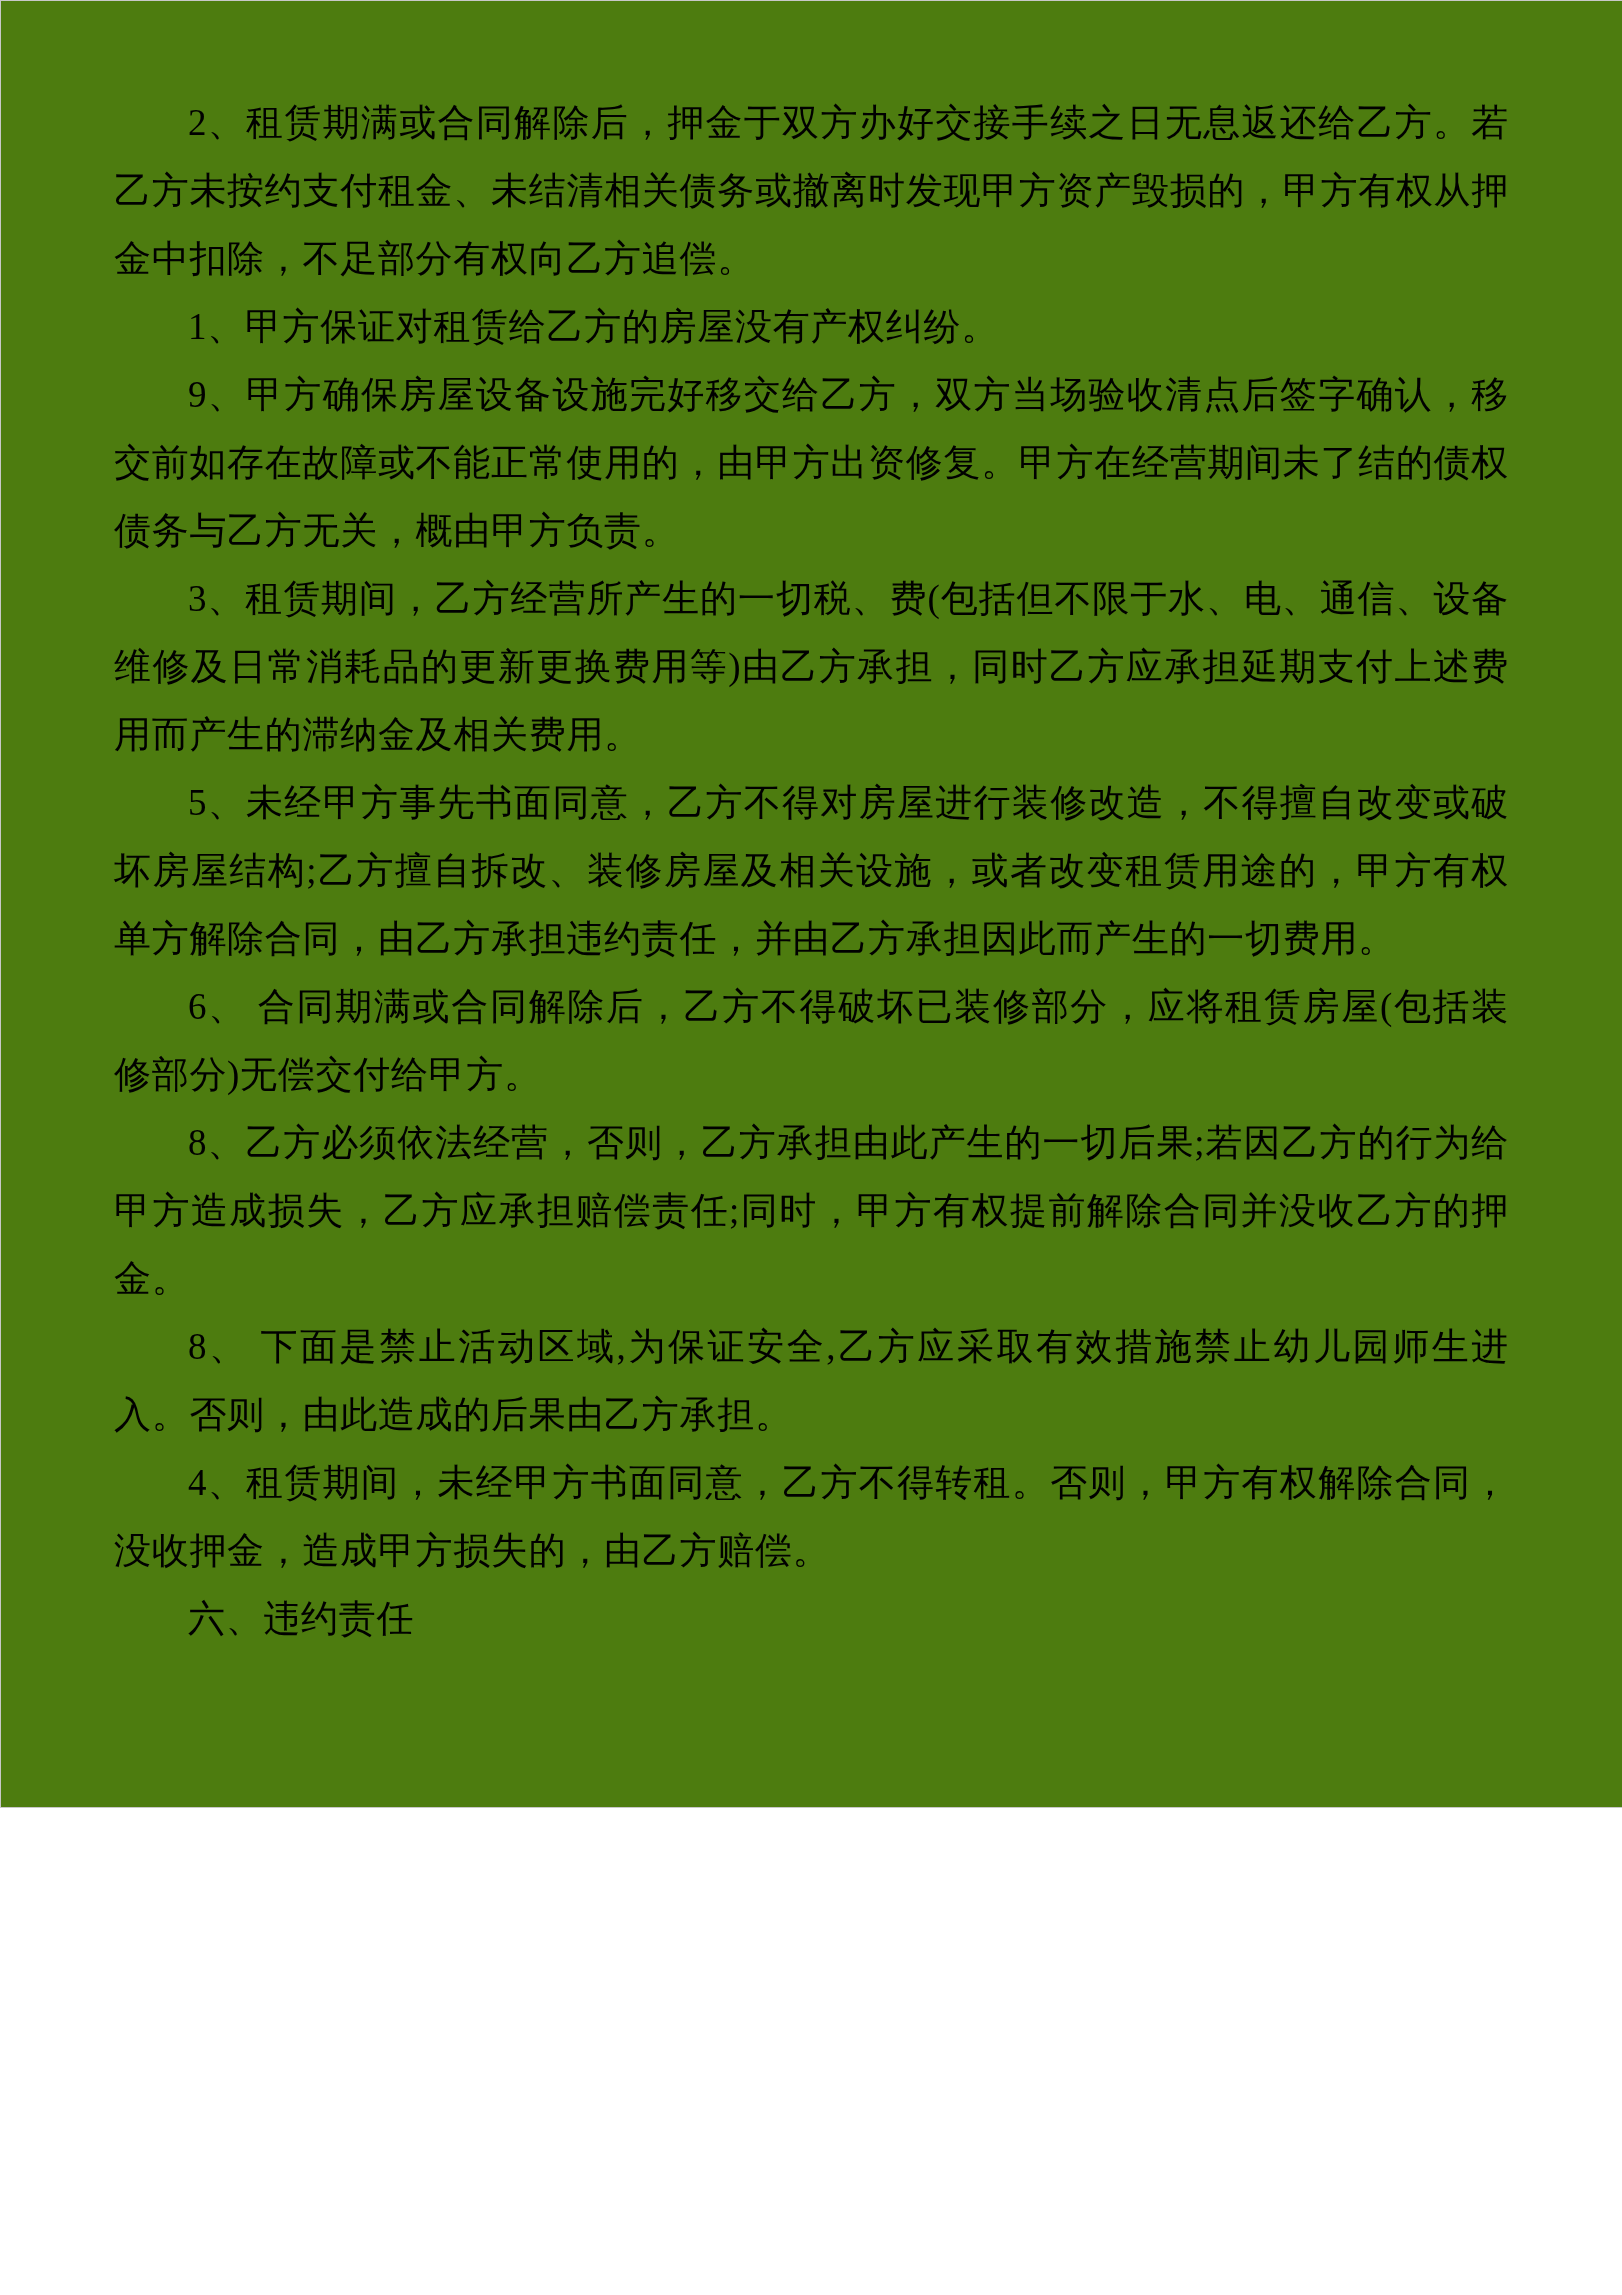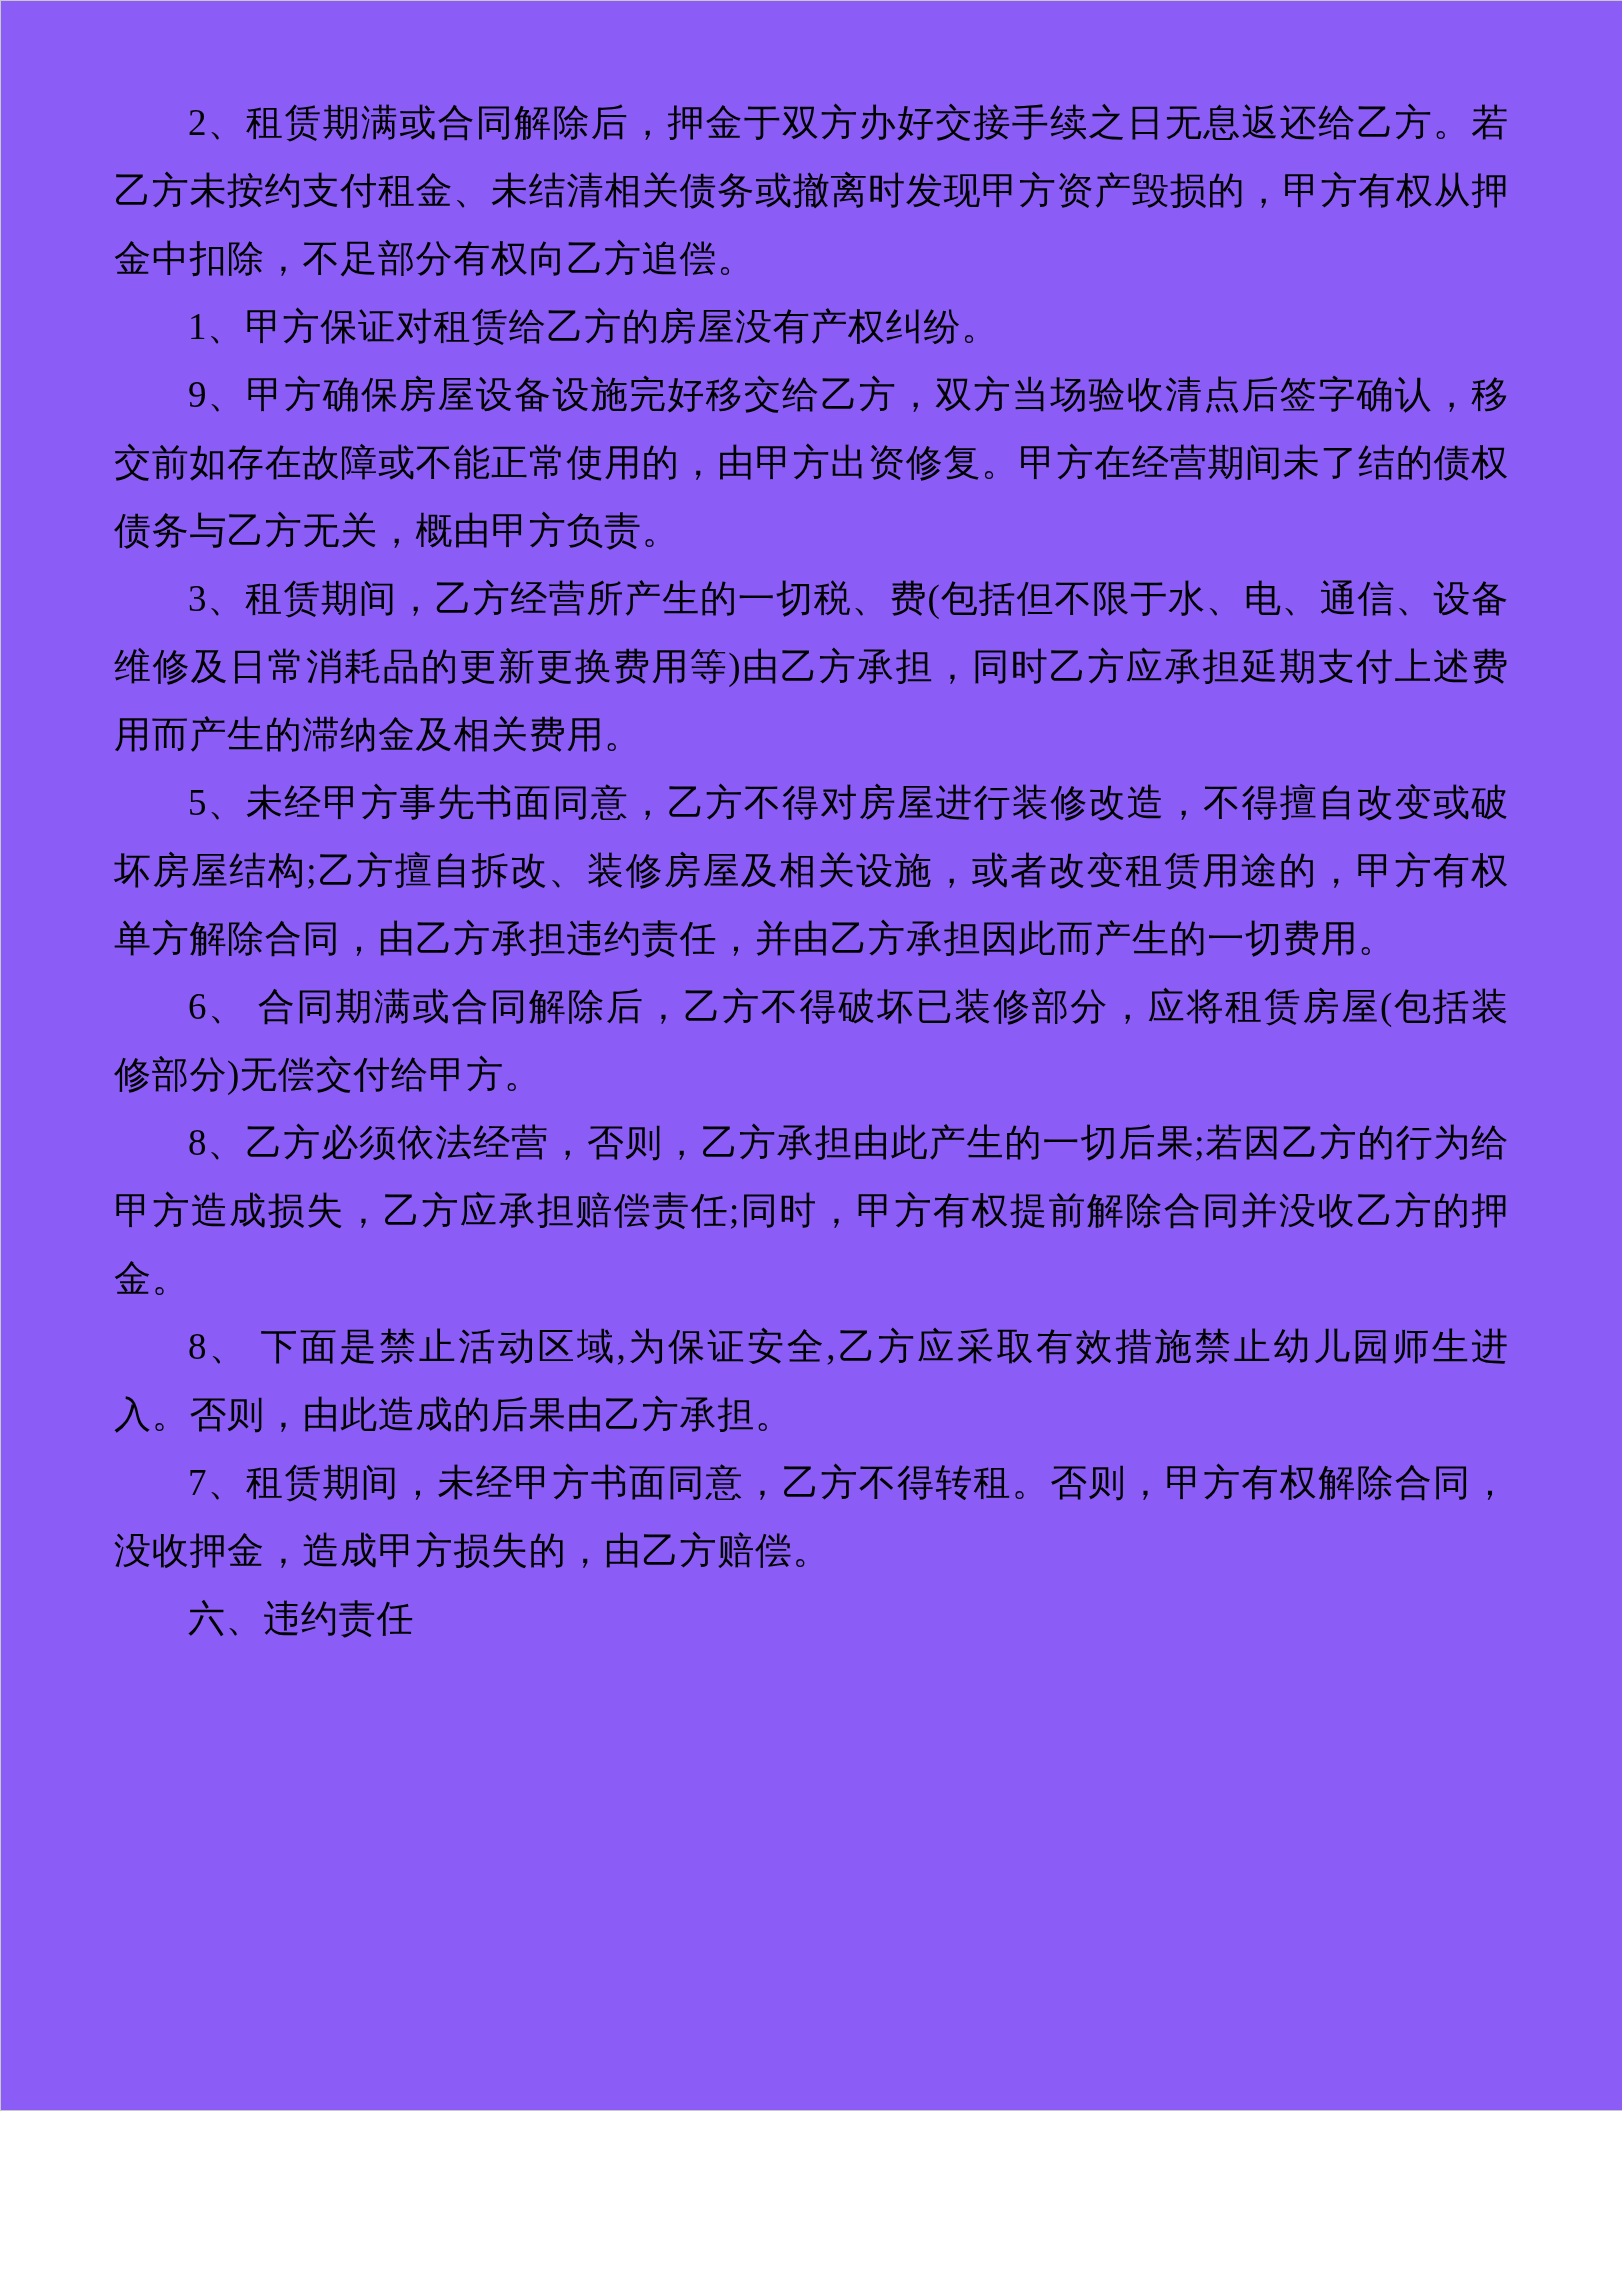--- a/index.html
+++ b/index.html
@@ -3,23 +3,23 @@
 <meta charset="utf-8">
 <style>
   html, body {
     margin: 0;
     padding: 0;
     background: #ffffff;
   }
   .page {
     position: relative;
     width: 1623px;
-    height: 2111px;
+    height: 1808px;
     box-sizing: border-box;
-    background: #8b5cf6;
+    background: #4d7c0f;
     border: 0.7px solid #c8c8c8;
     overflow: hidden;
   }
   .content {
     box-sizing: border-box;
     padding: 88px 113px 0 113px;
     width: 100%;
     font-family: "Liberation Serif", "DejaVu Serif", serif;
     font-size: 37px;
     line-height: 68px;
@@ -40,17 +40,17 @@
 <div class="page">
   <div class="content">
     <p>2、租赁期满或合同解除后，押金于双方办好交接手续之日无息返还给乙方。若乙方未按约支付租金、未结清相关债务或撤离时发现甲方资产毁损的，甲方有权从押金中扣除，不足部分有权向乙方追偿。</p>
     <p>1、甲方保证对租赁给乙方的房屋没有产权纠纷。</p>
     <p>9、甲方确保房屋设备设施完好移交给乙方，双方当场验收清点后签字确认，移交前如存在故障或不能正常使用的，由甲方出资修复。甲方在经营期间未了结的债权债务与乙方无关，概由甲方负责。</p>
     <p>3、租赁期间，乙方经营所产生的一切税、费(包括但不限于水、电、通信、设备维修及日常消耗品的更新更换费用等)由乙方承担，同时乙方应承担延期支付上述费用而产生的滞纳金及相关费用。</p>
     <p>5、未经甲方事先书面同意，乙方不得对房屋进行装修改造，不得擅自改变或破坏房屋结构;乙方擅自拆改、装修房屋及相关设施，或者改变租赁用途的，甲方有权单方解除合同，由乙方承担违约责任，并由乙方承担因此而产生的一切费用。</p>
     <p>6、 合同期满或合同解除后，乙方不得破坏已装修部分，应将租赁房屋(包括装修部分)无偿交付给甲方。</p>
     <p>8、乙方必须依法经营，否则，乙方承担由此产生的一切后果;若因乙方的行为给甲方造成损失，乙方应承担赔偿责任;同时，甲方有权提前解除合同并没收乙方的押金。</p>
     <p>8、 下面是禁止活动区域,为保证安全,乙方应采取有效措施禁止幼儿园师生进入。否则，由此造成的后果由乙方承担。</p>
-    <p>7、租赁期间，未经甲方书面同意，乙方不得转租。否则，甲方有权解除合同，没收押金，造成甲方损失的，由乙方赔偿。</p>
+    <p>4、租赁期间，未经甲方书面同意，乙方不得转租。否则，甲方有权解除合同，没收押金，造成甲方损失的，由乙方赔偿。</p>
     <p>六、违约责任</p>
   </div>
 </div>
 
 
 </body></html>

